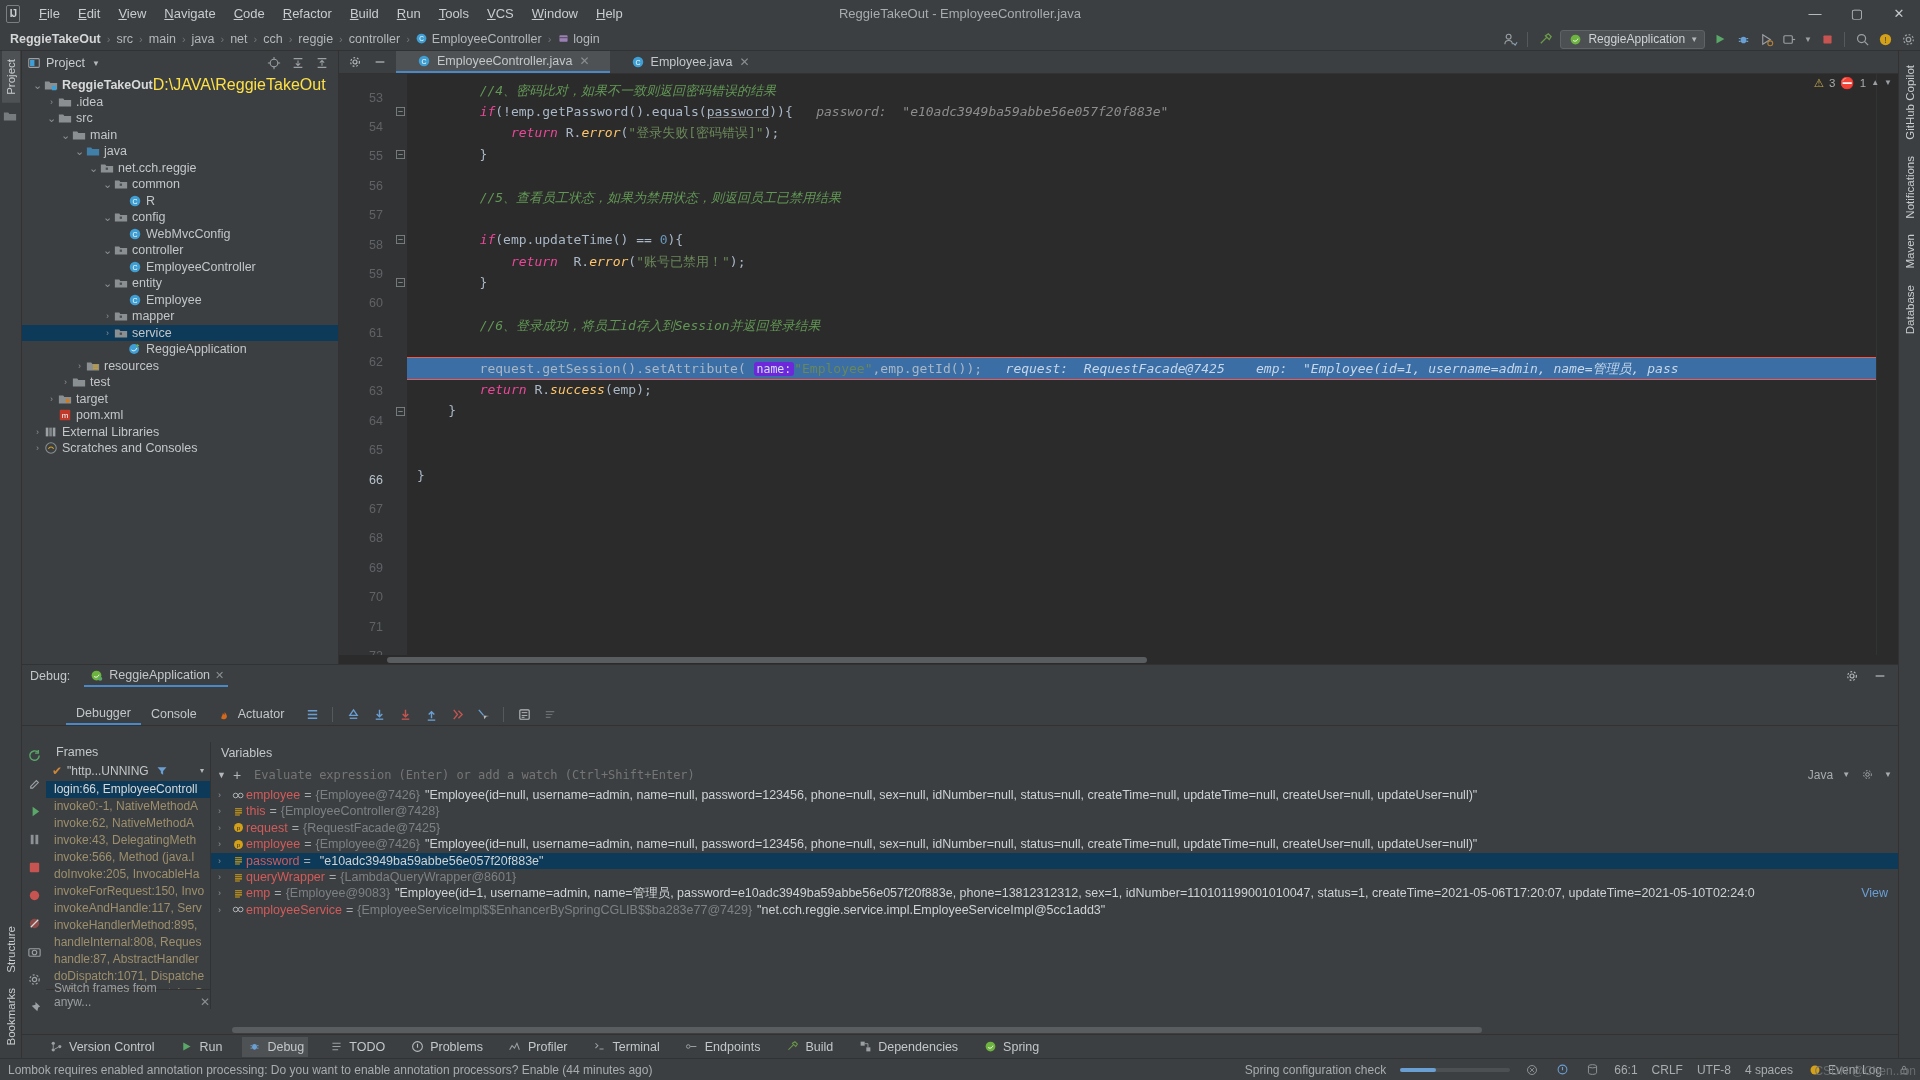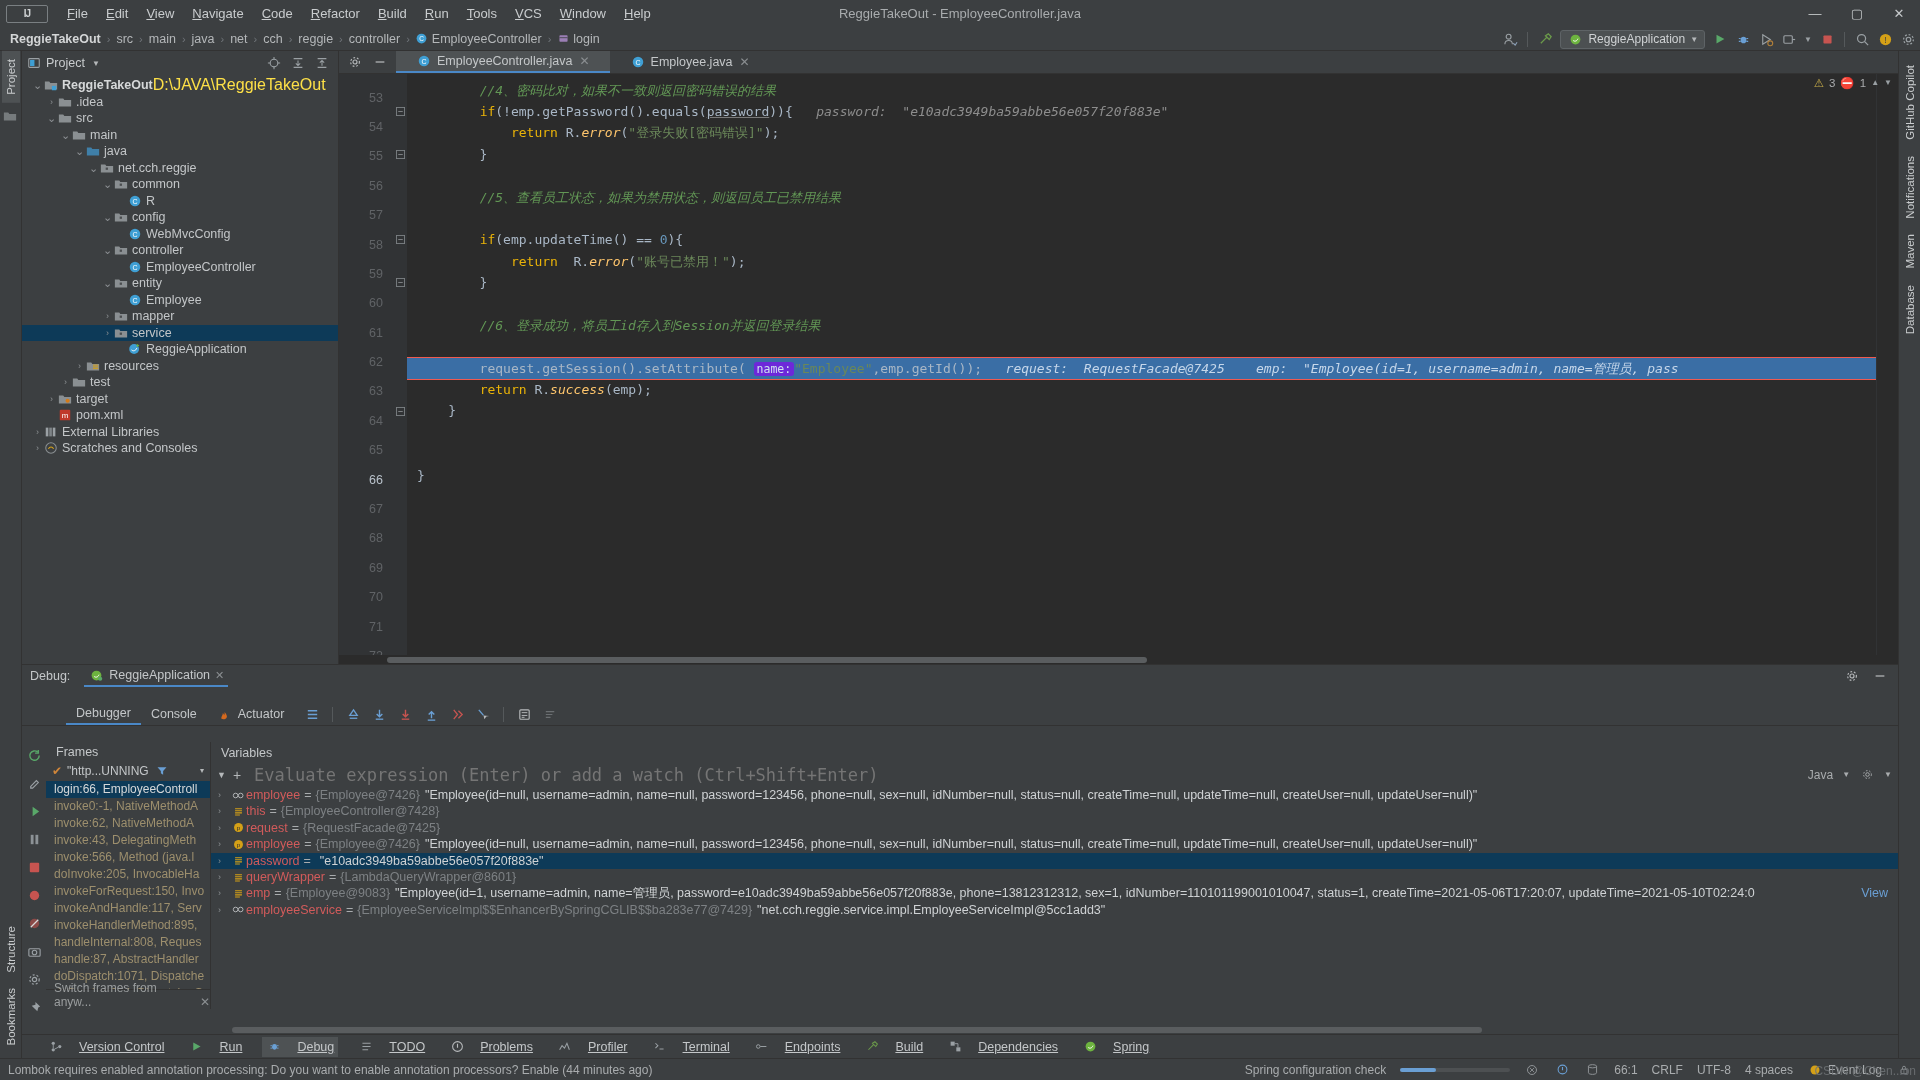--- a/index.html
+++ b/index.html
@@ -8,21 +8,21 @@
     background:#3c3f41;
     font-family:"Liberation Sans", sans-serif;
     font-size:12.5px;
     color:#bbbbbb;
     -webkit-font-smoothing:antialiased;
   }
   .app { position:relative; width:1920px; height:1080px; display:flex; flex-direction:column; }
 
   
   .menubar { height:27px; background:#3c3f41; display:flex; align-items:center; padding-left:6px; flex:0 0 27px; position:relative; }
-  .ij-logo { width:42px; height:18px; border:1px solid #7a7f82; border-radius:2px; display:flex; align-items:center; justify-content:center; font-size:10px; color:#cfd2d4; font-weight:bold; margin-right:10px; letter-spacing:-1px;}
+  .ij-logo { width:14px; height:18px; border:1px solid #7a7f82; border-radius:2px; display:flex; align-items:center; justify-content:center; font-size:10px; color:#cfd2d4; font-weight:bold; margin-right:10px; letter-spacing:-1px;}
   .menu-item { padding:2px 9px; color:#c9ccce; font-size:13px; cursor:default; }
   .win-title { position:absolute; left:50%; transform:translateX(-50%); color:#a9acae; font-size:13px; white-space:nowrap; }
   .win-ctrl { position:absolute; right:0; top:0; height:27px; display:flex; align-items:center; }
   .win-btn { width:42px; height:27px; display:flex; align-items:center; justify-content:center; color:#c5c8ca; font-size:13px; }
 
   
   .navrow { height:24px; background:#3c3f41; display:flex; align-items:center; padding-left:8px; flex:0 0 24px; position:relative; border-bottom:1px solid #323232;}
   .crumb { color:#b4b7b9; font-size:12.5px; padding:0 2px; white-space:nowrap;}
   .crumb.bold { font-weight:bold; color:#d4d6d7; }
   .crumb-sep { color:#70757a; padding:0 4px; font-size:11px; }
@@ -73,21 +73,21 @@
   .etab.active { background:#4e5254; border-bottom:2px solid #4a88c7; }
   .etab .x { color:#8b8f92; font-size:12px; margin-left:2px;}
   .code-area { flex:1 1 auto; display:flex; position:relative; min-height:0; overflow:hidden; background:#2b2b2b;}
   .gutter { width:54px; background:#313335; flex:0 0 54px; text-align:right; padding-top:6px; color:#606366; font-size:12.5px;}
   .gutter .g { height:21.4px; line-height:21.4px; padding-right:10px;margin-top:8px;}
   .foldcol { width:14px; background:#313335; flex:0 0 14px; padding-top:6px;}
   .foldcol .f { height:21.4px; display:flex; align-items:center; justify-content:center;}
   .codecol { flex:1 1 auto; padding-top:6px; position:relative; font-family:"DejaVu Sans Mono", monospace; font-size:13px; min-width:0; overflow:hidden;}
   .cline { height:21.4px; line-height:21.4px; white-space:pre; padding-left:10px; color:#a9b7c6;}
   .cline.hl { background:#3a6ea5; outline:1px solid #f05a50; position:relative; }
-  .kw { color:#eab308; }
+  .kw { color:#ec4899;font-style:italic; }
   .str { color:#6a8759; }
   .num { color:#6897bb; }
   .cmt { color:#629755; font-style:italic; }
   .mth { color:#ffc66d; font-style:italic;}
   .und { text-decoration:underline; text-decoration-color:#7a7a7a;}
   .hint { color:#8d8d8d; font-style:italic; }
   .hint-chip { background:#4f5356; color:#9aa0a6; border-radius:3px; padding:0 3px; font-style:normal; font-size:11.5px;}
   .cline.hl .hint { color:#c6d7ea; }
   .cline.hl .hint-chip { background:#6d28d9; color:#cfe0f0;}
   .rgutter { width:22px; flex:0 0 22px; background:#2b2b2b; position:relative; border-left:1px solid #313335;}
@@ -111,40 +111,40 @@
   .frames { width:165px; flex:0 0 165px; border-right:1px solid #323232; display:flex; flex-direction:column; min-height:0;}
   .frames-title { height:22px; display:flex; align-items:center; padding-left:10px; font-size:12.5px; color:#c4c7c9;}
   .thread-sel { height:22px; display:flex; align-items:center; gap:5px; padding-left:6px; font-size:12px; color:#c4c7c9;}
   .frame-list { flex:1 1 auto; overflow:hidden; font-size:12px;}
   .frow { height:17px; line-height:17px; padding-left:8px; white-space:nowrap; overflow:hidden; color:#9d8f6d;}
   .frow.sel { background:#0d3a58; color:#d6d8d9;}
   .frames-foot { height:20px; display:flex; align-items:flex-end; gap:6px; padding-left:8px; font-size:12px; color:#9b9e9f; border-top:1px solid #323232;}
   .vars { flex:1 1 auto; display:flex; flex-direction:column; min-width:0;}
   .vars-title { height:22px; display:flex; align-items:center; padding-left:10px; font-size:12.5px; color:#c4c7c9;}
   .eval-row { height:21px; display:flex; align-items:center; gap:7px; padding:0 6px; position:relative;}
-  .eval-inp { flex:1 1 auto; font-family:"DejaVu Sans Mono", monospace; font-size:17px; color:#eab308; padding-left:6px; background:#3c3f41; border:none; }
+  .eval-inp { flex:1 1 auto; font-family:"DejaVu Sans Mono", monospace; font-size:12px; color:#eab308; padding-left:6px; background:#3c3f41; border:none; }
   .eval-right { display:flex; align-items:center; gap:9px; font-size:12px; color:#a9acae;}
   .vlist { flex:1 1 auto; overflow:hidden; font-size:12.5px; padding-top:2px;}
   .vrow { height:16.4px; line-height:16.4px; display:flex; align-items:center; white-space:nowrap; padding-left:7px; color:#bfc2c4; overflow:hidden;}
   .vrow.sel { background:#0d3a58; }
   .vrow .arw { width:12px; color:#8d9194; font-size:9px; flex:0 0 12px;}
   .vrow .vico { width:16px; flex:0 0 16px; display:inline-flex; align-items:center; justify-content:center; font-size:11px;}
   .vname { color:#d15b5b; }
   .veq { color:#a9acae; margin:0 4px;}
   .vref { color:#7d8184; }
   .vval { color:#cfd2d4; margin-left:5px;}
   .vlink { color:#6a9fd4; margin-left:8px; }
 
   
   .dbg-hscroll { height:10px; background:#3c3f41; position:relative;}
   .dbg-hscroll .thumb { position:absolute; left:210px; top:2px; height:6px; width:1250px; background:#5a5d5f; border-radius:3px;}
 
   
   .toolbar-bottom { height:24px; flex:0 0 24px; background:#3c3f41; display:flex; align-items:center; gap:16px; padding-left:22px; border-top:1px solid #323232; font-size:12.5px; color:#c4c7c9;}
-  .tw { display:flex; align-items:center; gap:15px; padding:2px 4px;text-decoration:underline;}
+  .tw { display:flex; align-items:center; gap:5px; padding:2px 4px;}
   .tw.active { background:#4e5254; }
 
   
   .statusbar { height:22px; flex:0 0 22px; background:#3c3f41; display:flex; align-items:center; font-size:12px; color:#a9acae; padding:0 8px; gap:14px; border-top:1px solid #323232;}
   .status-left { flex:1 1 auto; white-space:nowrap; overflow:hidden;}
   .status-right { display:flex; align-items:center; gap:14px;}
   .prog-track { width:110px; height:4px; background:#4d5052; border-radius:2px; position:relative;}
   .prog-fill { position:absolute; left:0; top:0; height:4px; width:36px; background:#6a9fd4; border-radius:2px;}
   .evt { display:flex; align-items:center; gap:5px;}
   .watermark { position:absolute; right:4px; bottom:2px; font-size:12px; color:#6f7376; opacity:.85;}

